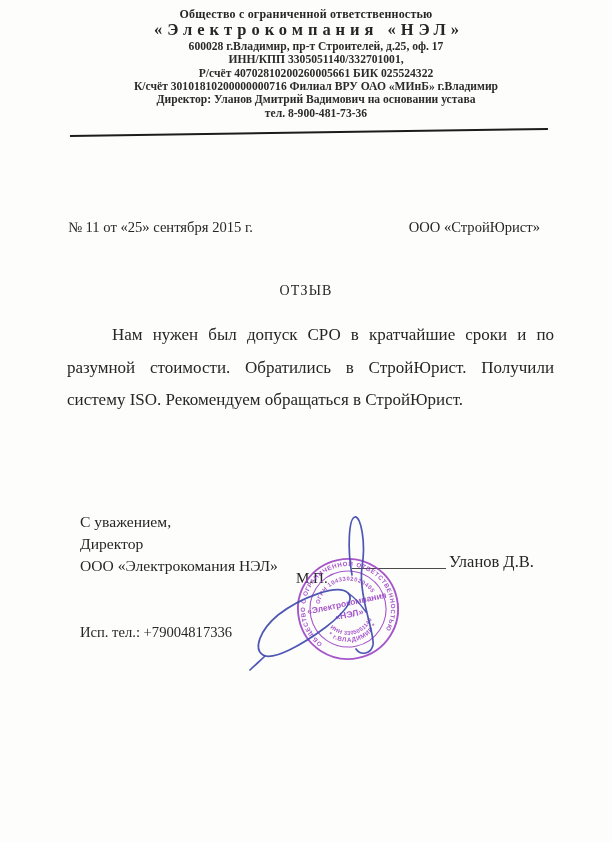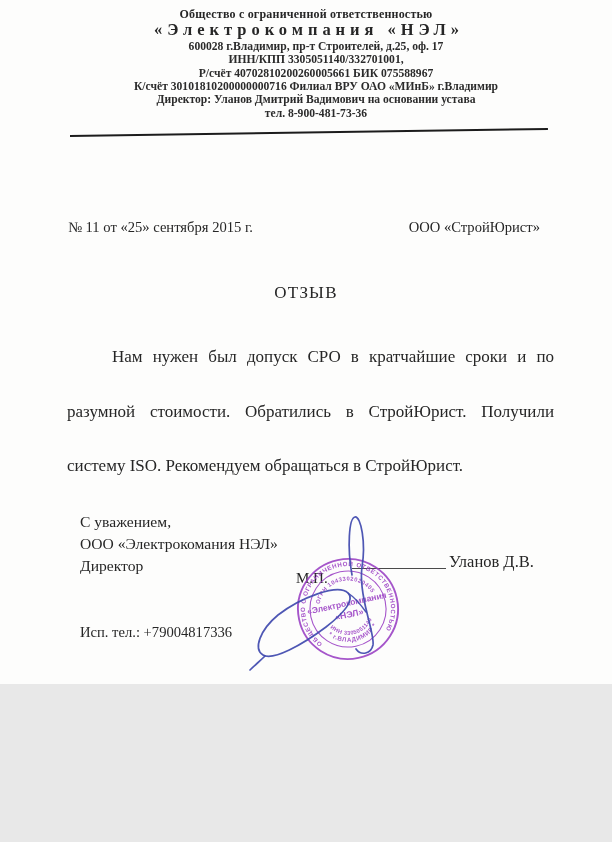--- a/index.html
+++ b/index.html
@@ -1,18 +1,18 @@
 <!DOCTYPE html>
 <html><head>
 <meta charset="utf-8">
 <style>
   html,body{margin:0;padding:0;background:#e8e8e8;}
   .page{
     position:relative;
-    width:612px;height:684px;
+    width:612px;height:842px;
     margin:0 auto;
     background:#fdfdfc;
     overflow:hidden;
     font-family:"Liberation Serif","DejaVu Serif",serif;
     color:#262626;
   }
   
   .letterhead{
     position:absolute;top:8px;left:0;width:100%;
     text-align:center;line-height:13.4px;
@@ -29,29 +29,29 @@
   }
   
   .ref-row{
     position:absolute;top:219px;left:68px;width:472px;
     display:flex;justify-content:space-between;
     font-size:14.6px;
   }
   
   .doc-title{
     position:absolute;top:283px;left:0;width:100%;
-    text-align:center;font-size:17px;letter-spacing:1.2px;
+    text-align:center;font-size:14px;letter-spacing:1.2px;
   }
   
   .body-text{
     position:absolute;top:323px;left:67px;width:487px;
     font-size:17px;
   }
   .body-line{
-    text-align:justify;height:32.6px;overflow:hidden;line-height:24px;margin-top:22px;
+    text-align:justify;height:32.6px;overflow:hidden;line-height:24px;
   }
   .body-line.justified::after{content:"";display:inline-block;width:100%;height:0;}
   .body-line.first{text-indent:45px;}
   
   .closing{
     position:absolute;top:511px;left:80px;
     font-size:15.6px;line-height:22px;
   }
   .mp-label{position:absolute;top:570px;left:296px;font-size:15px;}
   .sig-line{
@@ -70,21 +70,21 @@
 </head>
 <body>
 
 <div class="page">
 
   <div class="letterhead">
     <div class="lh-orgtype">Общество с ограниченной ответственностью</div>
     <div class="lh-company">«Электрокомпания  «НЭЛ»</div>
     <div class="lh-line">600028 г.Владимир, пр-т Строителей, д.25, оф. 17</div>
     <div class="lh-line">ИНН/КПП 3305051140/332701001,</div>
-    <div class="lh-line">Р/счёт 40702810200260005661   БИК 075588967</div>
+    <div class="lh-line">Р/счёт 40702810200260005661   БИК 025524322</div>
     <div class="lh-line">К/счёт 30101810200000000716 Филиал ВРУ ОАО «МИнБ» г.Владимир</div>
     <div class="lh-line">Директор: Уланов Дмитрий Вадимович на основании устава</div>
     <div class="lh-line">тел. 8-900-481-73-36</div>
   </div>
 
   <div class="divider"></div>
 
   <div class="ref-row">
     <span>№ 11 от «25» сентября 2015 г.</span>
     <span>ООО «СтройЮрист»</span>
@@ -93,22 +93,22 @@
   <div class="doc-title">ОТЗЫВ</div>
 
   <div class="body-text">
     <div class="body-line first justified">Нам нужен был допуск СРО в кратчайшие сроки и по</div>
     <div class="body-line justified">разумной стоимости. Обратились в СтройЮрист. Получили</div>
     <div class="body-line">систему ISO. Рекомендуем обращаться в СтройЮрист.</div>
   </div>
 
   <div class="closing">
     <div>С уважением,</div>
+    <div>Директор</div>
     <div>ООО «Электрокомания НЭЛ»</div>
-    <div>Директор</div>
   </div>
 
   <div class="mp-label">М.П.</div>
   <div class="sig-line"></div>
   <div class="signer-name">Уланов Д.В.</div>
   <div class="executor">Исп. тел.: +79004817336</div>
 
   <svg class="stamp-svg" viewBox="-75 -75 150 150" xmlns="http://www.w3.org/2000/svg">
     <g transform="rotate(-12)">
       <circle r="50" stroke-width="1.9"></circle>

